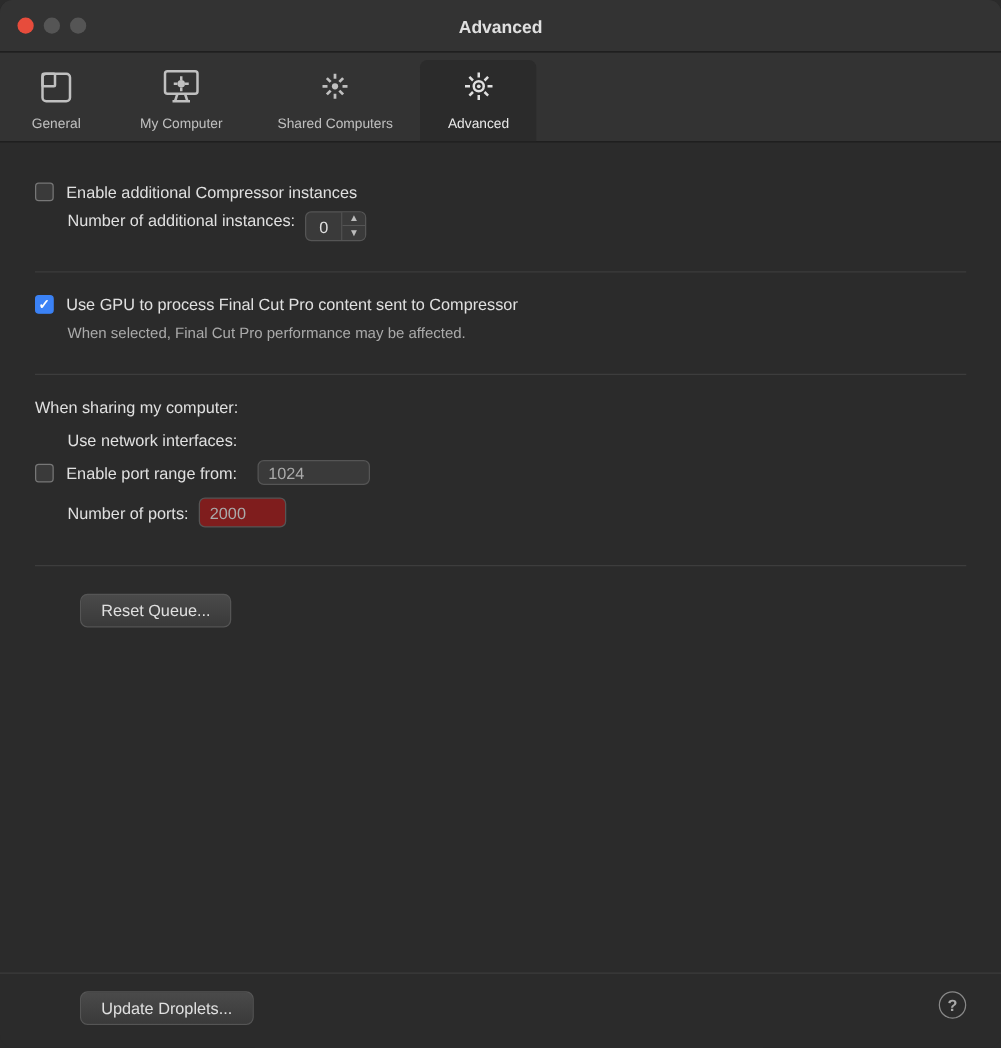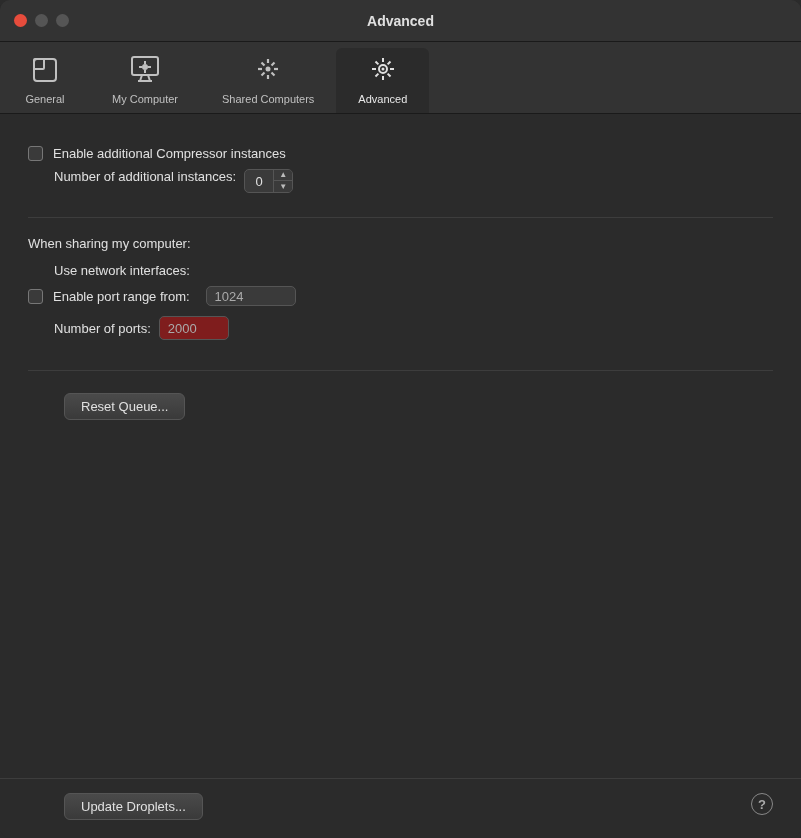--- a/index.html
+++ b/index.html
@@ -456,20 +456,27 @@
         <div class="stepper">
           <input class="stepper-val" type="text" value="0" readonly="" style="">
           <div class="stepper-arrows">
             <div class="stepper-up">▲</div>
             <div class="stepper-down">▼</div>
           </div>
         </div>
       </div>
     </div>
 
+    <div class="section">
+      <div class="row">
+        <div class="checkbox-custom checked"></div>
+        <span class="label-text">Use GPU to process Final Cut Pro content sent to Compressor</span>
+      </div>
+      <div class="sub-label">When selected, Final Cut Pro performance may be affected.</div>
+    </div>
 
     <div class="section">
       <div class="section-heading">When sharing my computer:</div>
 
       <div class="select-wrap indented">
         <span class="select-label">Use network interfaces:</span>
       </div>
 
       <div class="port-row indented">
         <div class="checkbox-custom"></div>

